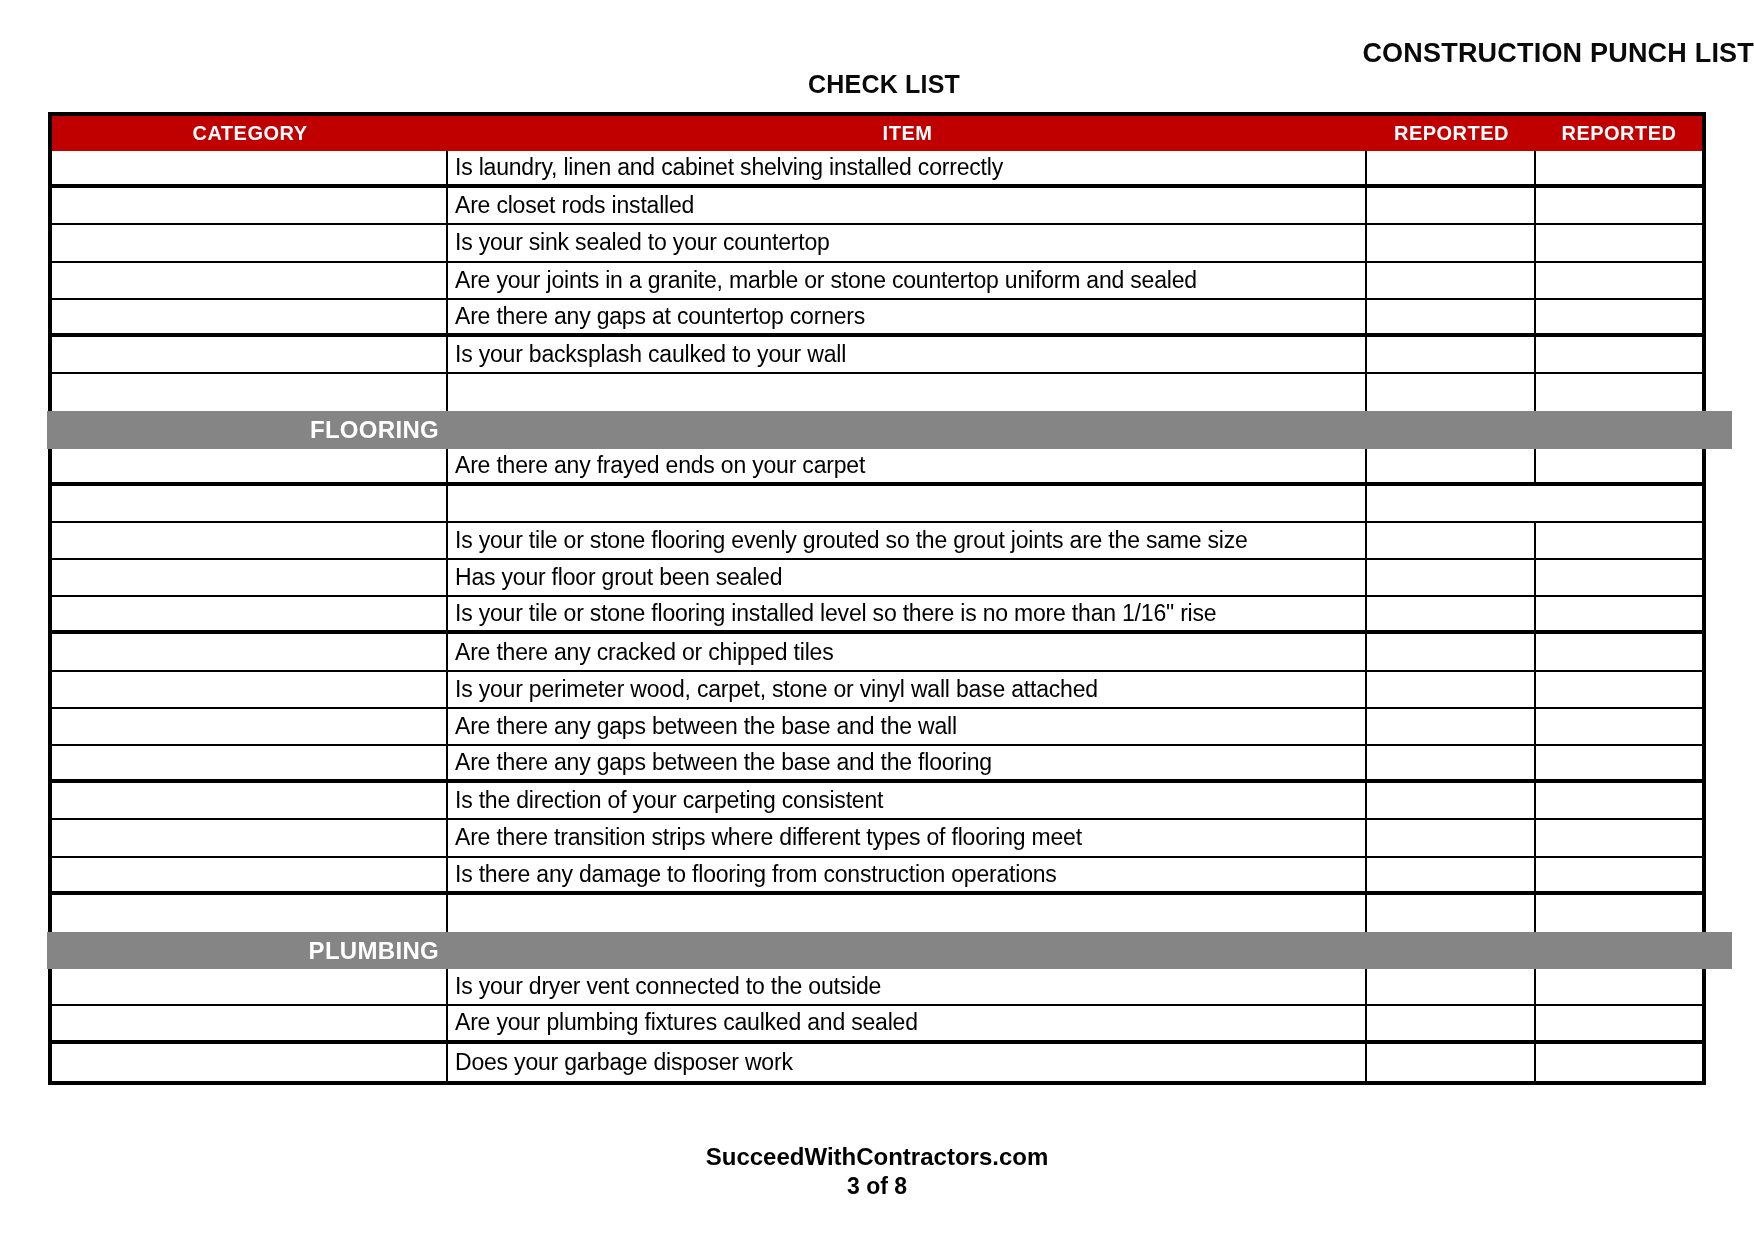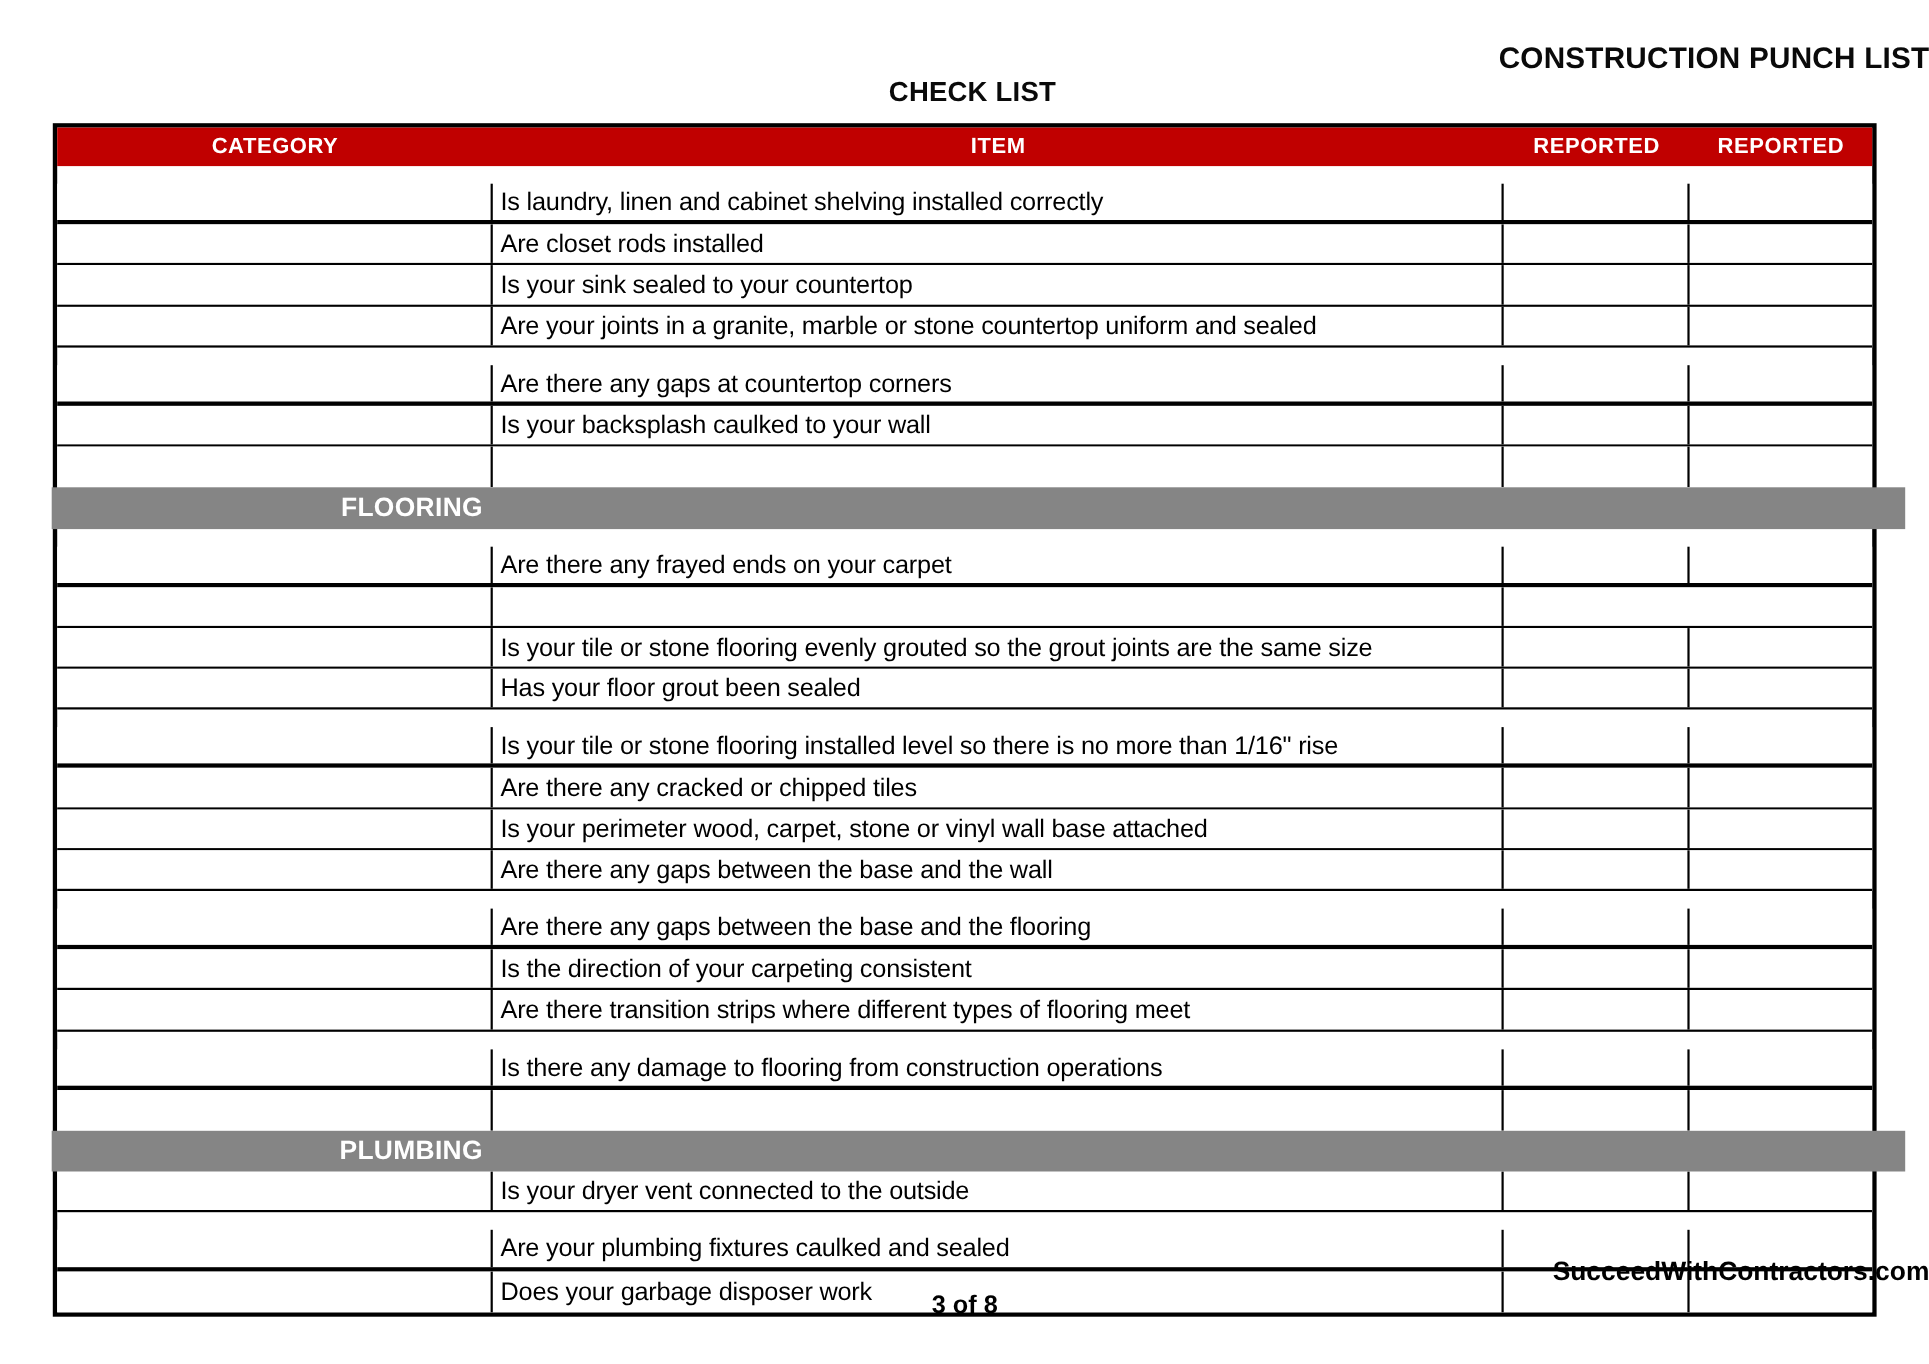--- a/index.html
+++ b/index.html
@@ -39,21 +39,21 @@
   }
   .header-cell { text-align: center; white-space: nowrap; }
   .row {
     display: grid;
     grid-template-columns: 396px 919px 169px 166px;
     height: 37.2px;
     border-bottom: 2px solid #000;
     position: relative;
     background: #fff;
   }
-  .row.thick { border-bottom-width: 4px; margin-top: 16px; }
+  .row.thick { border-bottom-width: 4px; }
   .row.no-border { border-bottom: none; }
   .cell { height: 100%; }
   .category-cell, .item-cell, .reported-cell { border-right: 2px solid #000; }
   .item-cell {
     display: flex; align-items: center;
     font-size: 23px; letter-spacing: -0.2px;
     padding-left: 7px; white-space: nowrap; overflow: visible;
   }
   .section-row { position: relative; text-decoration: underline; }
   .section-band {
@@ -66,21 +66,21 @@
   .section-label {
     width: 392px;
     text-align: right;
     color: #ffffff;
     font-weight: bold;
     font-size: 24px;
     letter-spacing: 0.3px;
   }
   .footer-site {
     position: absolute; top: 1143px; left: 0; width: 100%;
-    text-align: right; font-weight: bold; font-size: 24px;
+    text-align: center; font-weight: bold; font-size: 24px;
   }
   .footer-page {
     position: absolute; top: 1173px; left: 0; width: 100%;
     text-align: center; font-weight: bold; font-size: 23px;
   }
 </style>
 </head>
 <body>
 
 <div class="doc-title">CONSTRUCTION PUNCH LIST</div>

